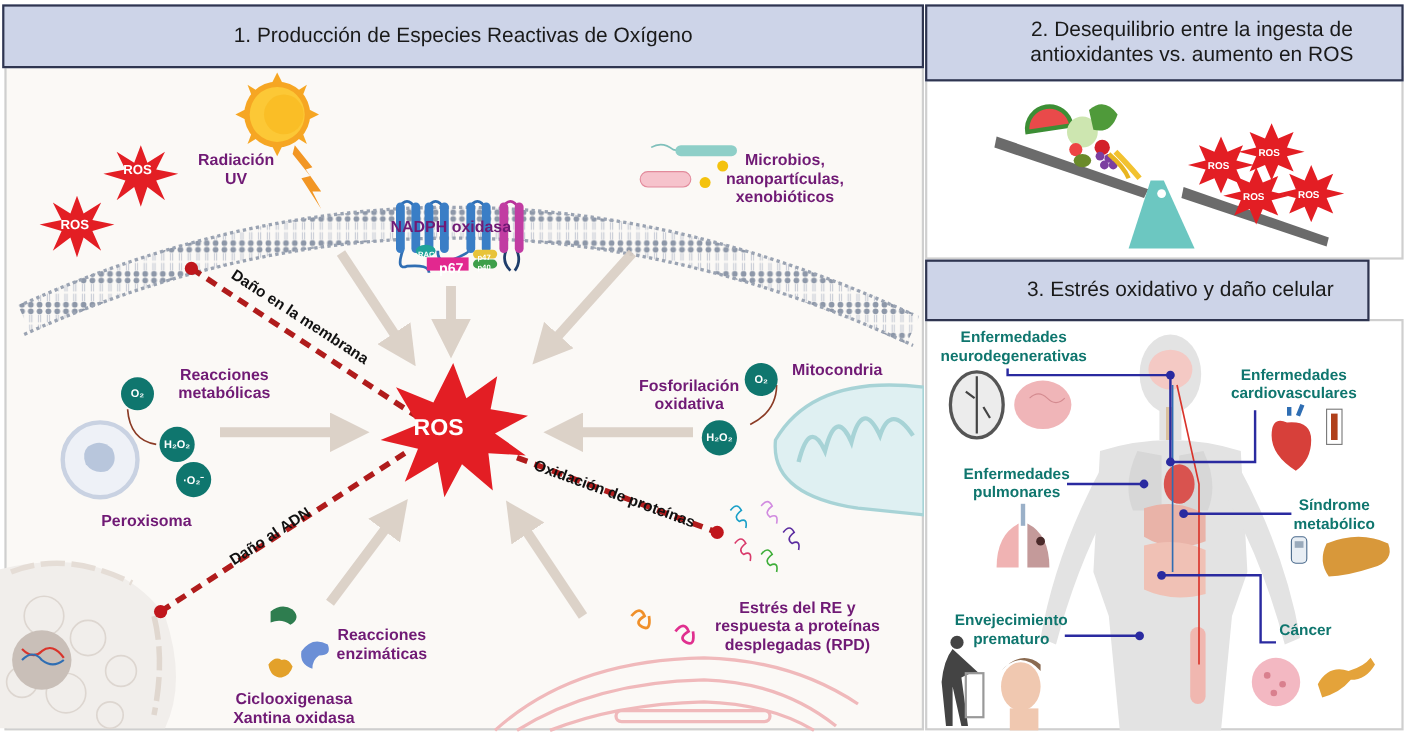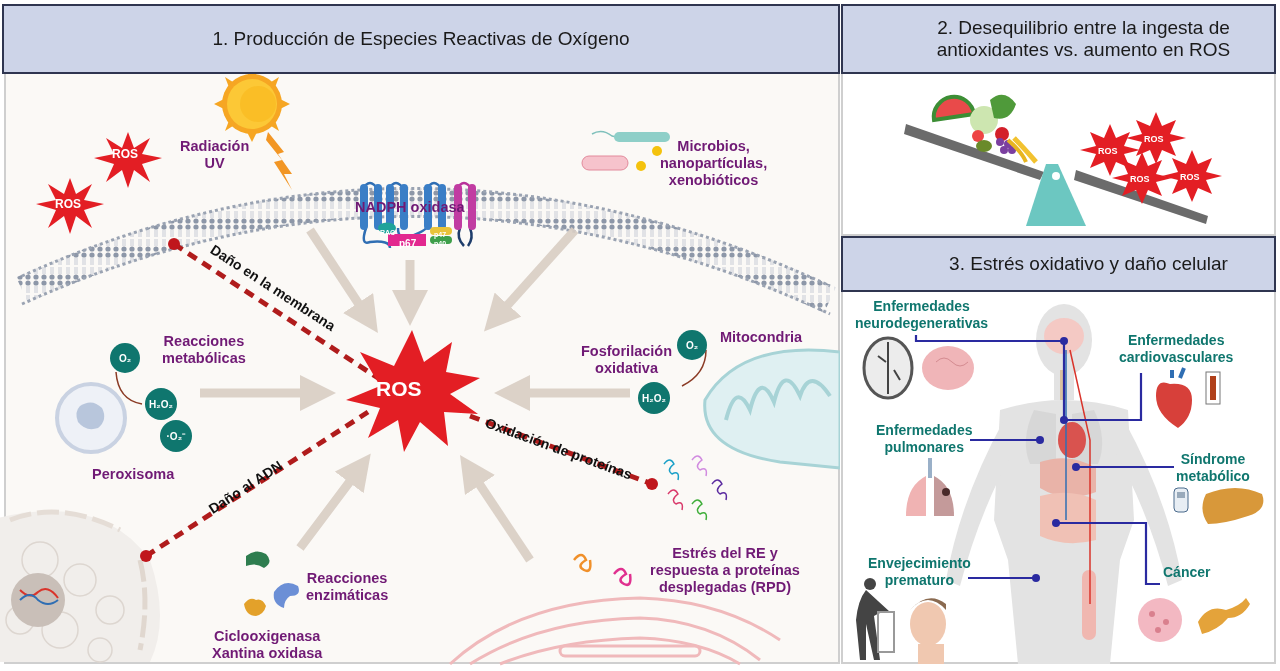--- a/index.html
+++ b/index.html
@@ -5,23 +5,23 @@
   * { box-sizing: border-box; margin: 0; padding: 0; }
   html, body { width: 1280px; height: 671px; overflow: hidden; background: #ffffff; }
   body { position: relative; font-family: "Liberation Sans", sans-serif; color: #111; }
 
   .panel { position: absolute; background: #fdfcfa; border: 2px solid #cfcfcf; }
   #panel1 { left: 4px; top: 60px; width: 836px; height: 604px; background: #fbf9f6; }
   #panel2 { left: 841px; top: 60px; width: 435px; height: 176px; background: #ffffff; }
   #panel3 { left: 841px; top: 290px; width: 435px; height: 374px; background: #ffffff; }
 
   .header { position: absolute; background: #cdd4e8; border: 2px solid #2f3550; display: flex; align-items: center; justify-content: center; text-align: center; color: #1a1a1a; font-size: 19px; line-height: 22px; }
-  #header1 { left: 2px; top: 4px; width: 838px; height: 70px; }
+  #header1 { left: 2px; top: 4px; width: 838px; height: 58px; }
   #header2 { left: 841px; top: 4px; width: 435px; height: 70px; padding-left: 50px; }
-  #header3 { left: 841px; top: 236px; width: 435px; height: 56px; padding-left: 60px; }
+  #header3 { left: 841px; top: 236px; width: 404px; height: 56px; padding-left: 60px; }
 
   svg.layer { position: absolute; left: 0; top: 0; }
   .lbl { position: absolute; font-weight: bold; font-size: 14.5px; line-height: 17px; text-align: center; color: #701a75; white-space: nowrap; }
   .blue-lbl { position: absolute; font-weight: bold; font-size: 14px; line-height: 17px; text-align: center; color: #0f766e; white-space: nowrap; }
   .rot { position: absolute; font-weight: bold; font-size: 14px; color: #111; white-space: nowrap; transform-origin: left center; }
   .mol { position: absolute; border-radius: 50%; background: #0f766e; color: #fff; font-size: 10px; font-weight: bold; display: flex; align-items: center; justify-content: center; }
 </style>
 </head>
 <body>
 
@@ -193,21 +193,21 @@
 <div class="lbl" style="left:112px; top:146px; color:#fff; font-size:12px;">ROS</div>
 <div class="lbl" style="left:55px; top:196px; color:#fff; font-size:12px;">ROS</div>
 
 <div class="lbl" style="left:180px; top:138px;">
   <div>Radiación</div>
   <div>UV</div>
 </div>
 
 <div class="lbl" style="left:355px; top:155px;margin-top:44px;">NADPH oxidasa</div>
 <div class="lbl" style="left:380px; top:224px; font-size:7px; color:#fff;">RAC</div>
-<div class="lbl" style="left:399px; top:235px; font-size:10px; color:#fff;">p67</div>
+<div class="lbl" style="left:399px; top:235px; font-size:13px; color:#fff;">p67</div>
 <div class="lbl" style="left:434px; top:226px; font-size:7px; color:#fff;">p47</div>
 <div class="lbl" style="left:434px; top:235px; font-size:7px; color:#fff;">p40</div>
 
 <div class="lbl" style="left:660px; top:138px;">
   <div>Microbios,</div>
   <div>nanopartículas,</div>
   <div>xenobióticos</div>
 </div>
 
 <div class="lbl" style="left:162px; top:333px;">

